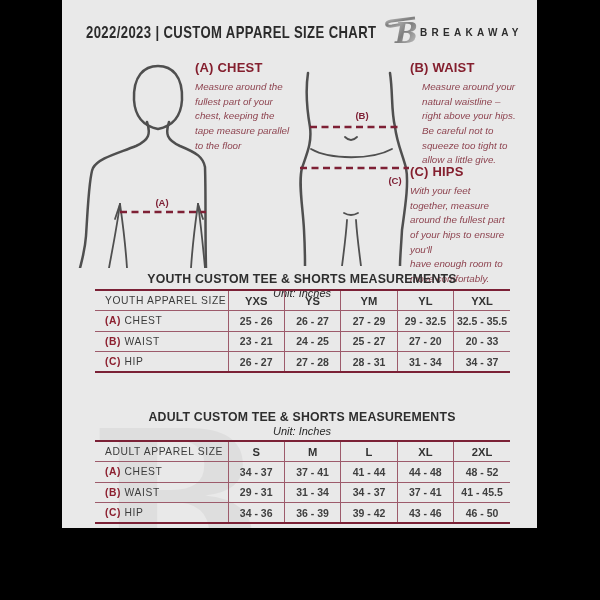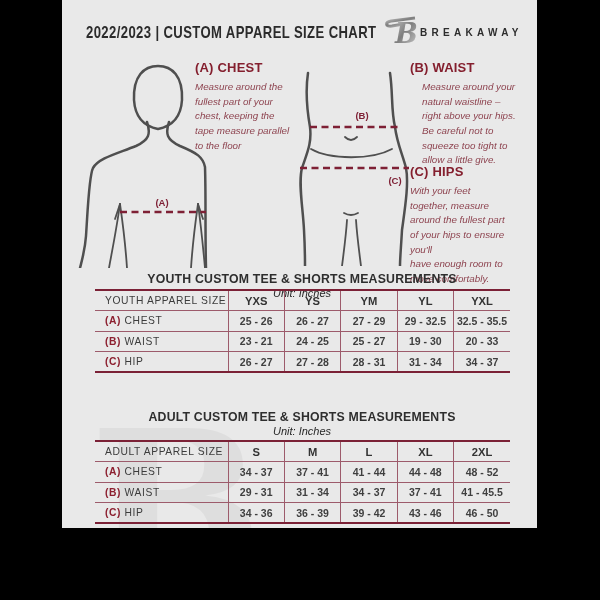--- a/index.html
+++ b/index.html
@@ -161,21 +161,21 @@
           <td>26 - 27</td>
           <td>27 - 29</td>
           <td>29 - 32.5</td>
           <td>32.5 - 35.5</td>
         </tr>
         <tr>
           <td class="lbl"><span class="pfx">(B)</span> <span>WAIST</span></td>
           <td>23 - 21</td>
           <td>24 - 25</td>
           <td>25 - 27</td>
-          <td>19 - 30</td>
+          <td>27 - 20</td>
           <td>20 - 33</td>
         </tr>
         <tr>
           <td class="lbl"><span class="pfx">(C)</span> <span>HIP</span></td>
           <td>26 - 27</td>
           <td>27 - 28</td>
           <td>28 - 31</td>
           <td>31 - 34</td>
           <td>34 - 37</td>
         </tr>

